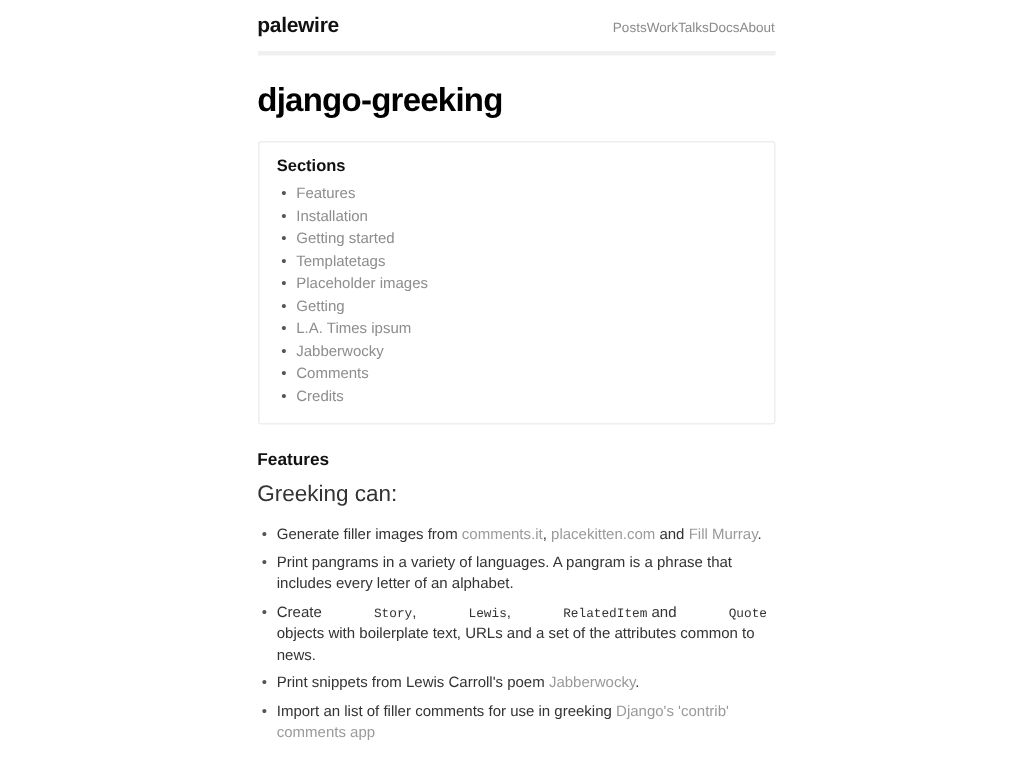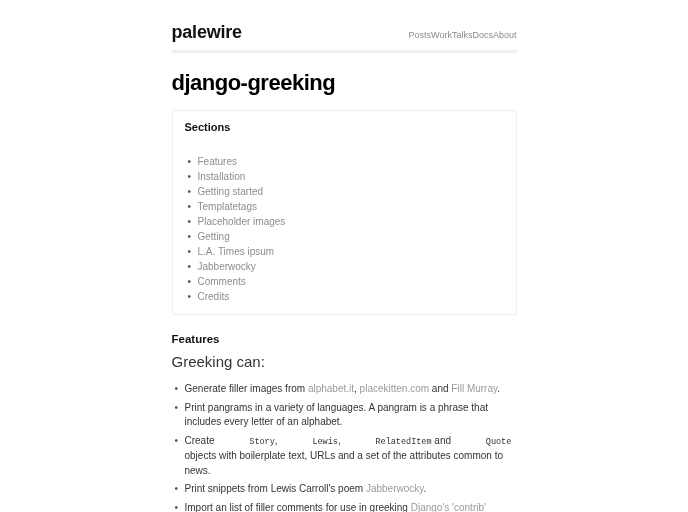--- a/index.html
+++ b/index.html
@@ -30,27 +30,26 @@
   }
 
   
   .site-header {
     display: flex;
     align-items: baseline;
     justify-content: space-between;
     padding: 2px 0 0 0;
   }
   .brand {
-    font-size: 18px;
+    font-size: 14px;
     font-weight: bold;
     color: #111111;
     letter-spacing: -0.2px;
     text-decoration: none;
     line-height: 20px;
-    margin-top: 16px;
   }
   .nav {
     display: flex;
     gap: 0;
     align-items: baseline;
   }
   .nav-link {
     font-size: 9px;
     color: #8a8a8a;
     text-decoration: none;
@@ -87,21 +86,21 @@
     margin-top: 14px;
     border: 1px solid #eeeeee;
     border-radius: 2px;
     padding: 9px 12px 10px 12px;
     background: #ffffff;
   }
   .sections-title {
     font-size: 11px;
     font-weight: bold;
     color: #111111;
-    margin: 0 0 20px 0;
+    margin: 0 0 4px 0;
     line-height: 14px;
   }
   .sections-list {
     list-style: none;
     margin: 0;
     padding: 0;
   }
   .sections-list li {
     position: relative;
     padding-left: 13px;
@@ -205,21 +204,21 @@
         <li><a href="#">Jabberwocky</a></li>
         <li><a href="#">Comments</a></li>
         <li><a href="#">Credits</a></li>
       </ul>
     </div>
 
     <h2 class="section-heading">Features</h2>
     <p class="lead">Greeking can:</p>
 
     <ul class="feature-list">
-      <li><span>Generate filler images from </span><a href="#">alphabet.it</a><span>, </span><a href="#">placekitten.com</a><span> and </span><a href="#">Fill Murray</a><span>.</span></li>
+      <li><span>Generate filler images from </span><a href="#">comments.it</a><span>, </span><a href="#">placekitten.com</a><span> and </span><a href="#">Fill Murray</a><span>.</span></li>
 
       <li><span>Print pangrams in a variety of languages. A pangram is a phrase that includes every letter of an alphabet.</span></li>
 
       <li><span>Create </span><code>Story</code><span>, </span><code>Lewis</code><span>, </span><code>RelatedItem</code><span> and </span><code>Quote</code><span> objects with boilerplate text, URLs and a set of the attributes common to news.</span></li>
 
       <li><span>Print snippets from Lewis Carroll's poem </span><a href="#">Jabberwocky</a><span>.</span></li>
 
       <li><span>Import an list of filler comments for use in greeking </span><a href="#">Django's 'contrib' comments app</a></li>
     </ul>
 

